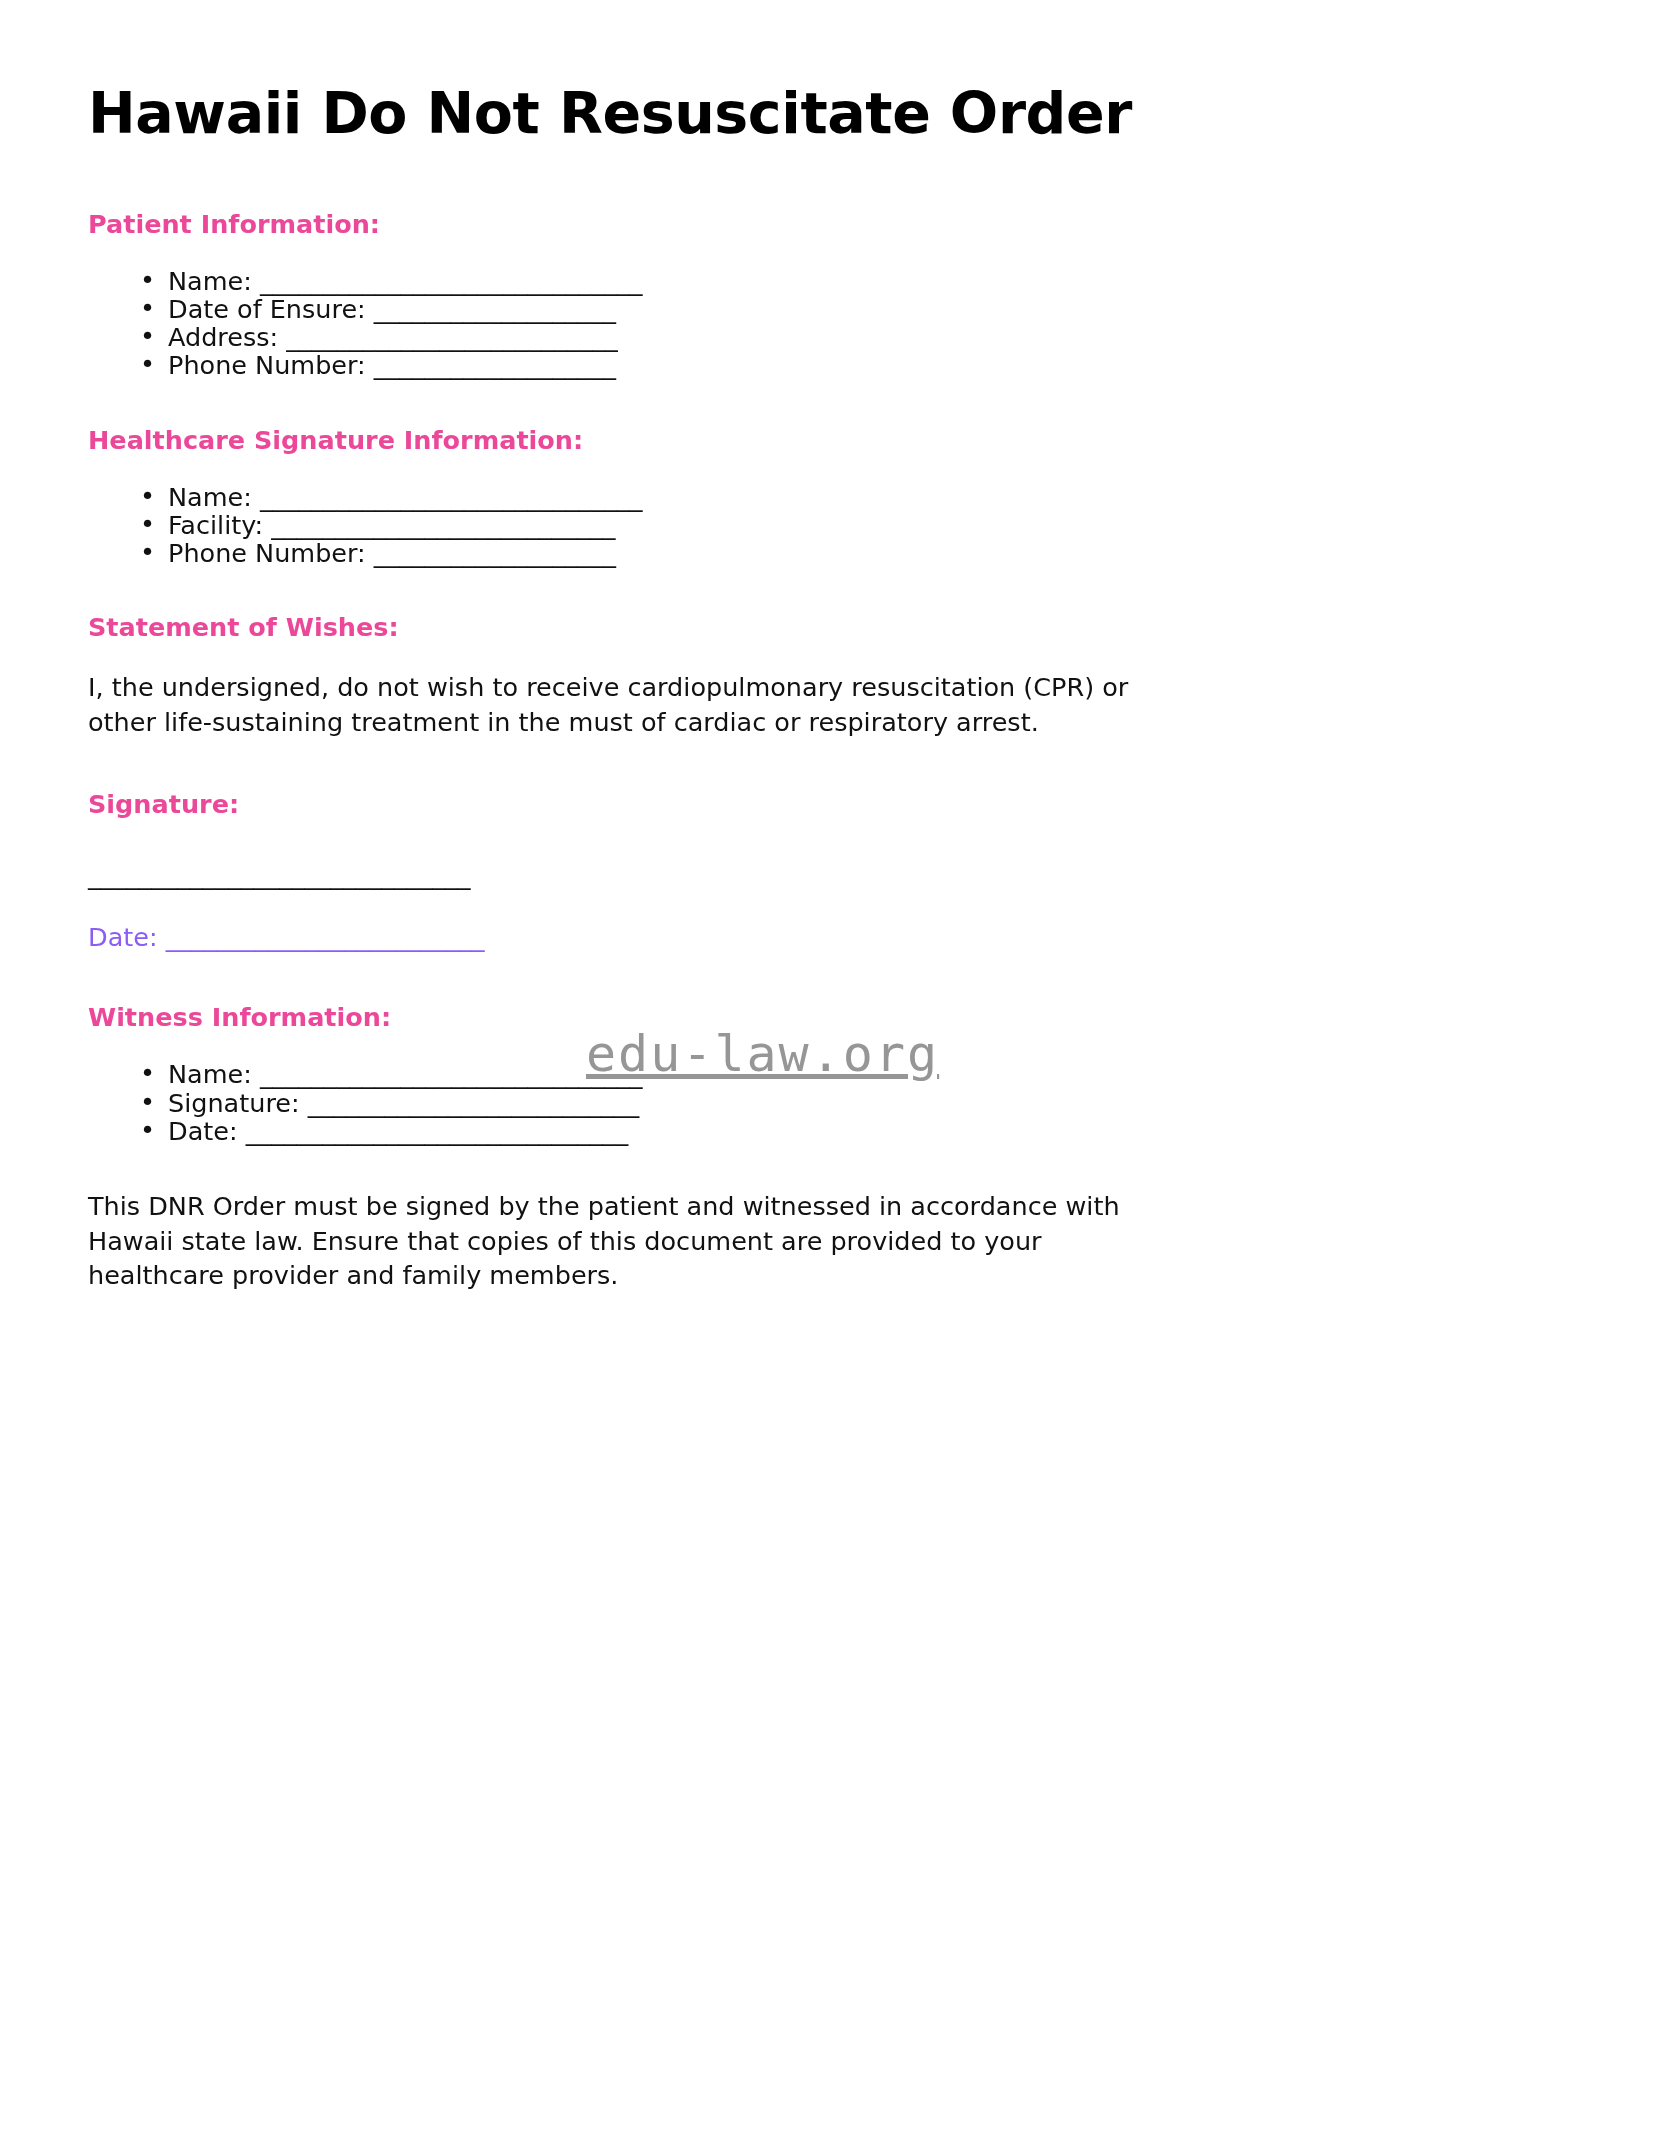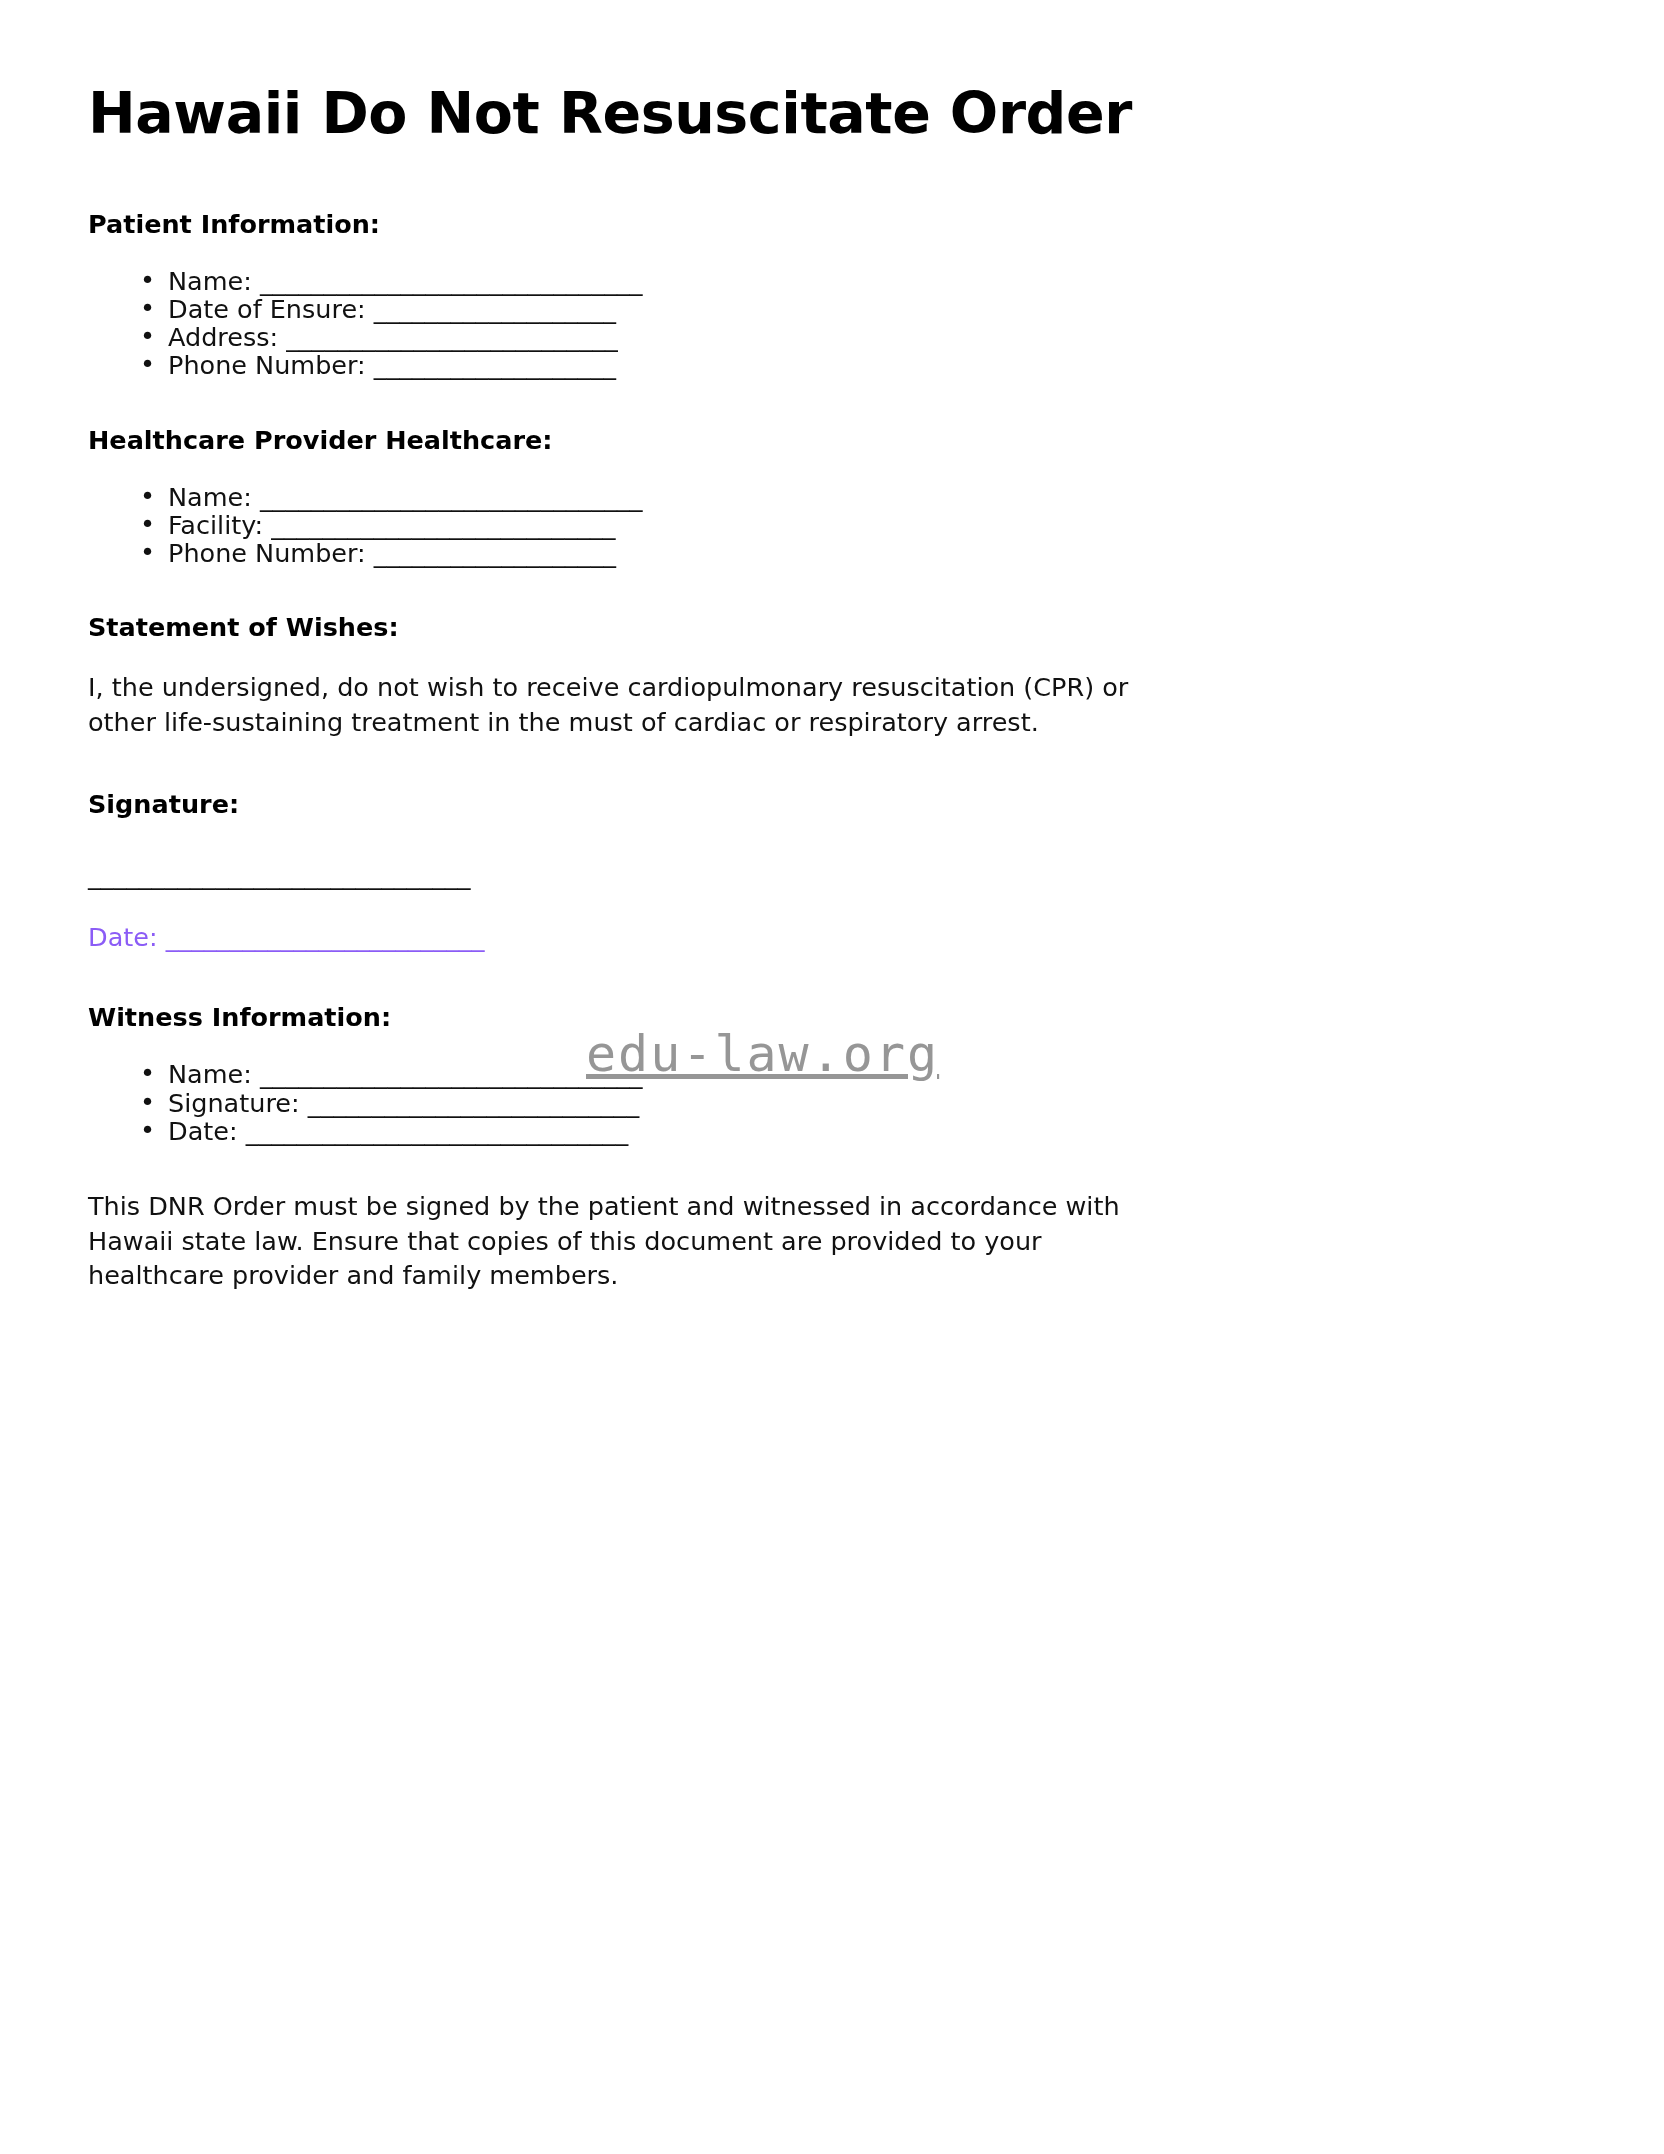--- a/index.html
+++ b/index.html
@@ -38,21 +38,21 @@
     color: #111;
   }
   .para.tight {
     max-width: 1060px;
   }
   .section-head {
     font-size: 25.5px;
     font-weight: bold;
     line-height: 1.3;
     margin: 12px 0 26px 0;
-    color: #000000;
+    color: #ec4899;
   }
   ul.fields {
     list-style: none;
     margin: 0 0 44px 0;
     padding: 0 0 0 46px;
   }
   ul.fields li {
     font-size: 25.5px;
     line-height: 1.105;
     color: #111;
@@ -119,21 +119,21 @@
       <span class="bullet">•</span><span>Date of Ensure:</span><span> </span><span class="blank">___________________</span>
     </li>
     <li>
       <span class="bullet">•</span><span>Address:</span><span> </span><span class="blank">__________________________</span>
     </li>
     <li>
       <span class="bullet">•</span><span>Phone Number:</span><span> </span><span class="blank">___________________</span>
     </li>
   </ul>
 
-  <h2 class="section-head">Healthcare Provider Healthcare:</h2>
+  <h2 class="section-head">Healthcare Signature Information:</h2>
 
   <ul class="fields">
     <li>
       <span class="bullet">•</span><span>Name:</span><span> </span><span class="blank">______________________________</span>
     </li>
     <li>
       <span class="bullet">•</span><span>Facility:</span><span> </span><span class="blank">___________________________</span>
     </li>
     <li>
       <span class="bullet">•</span><span>Phone Number:</span><span> </span><span class="blank">___________________</span>

